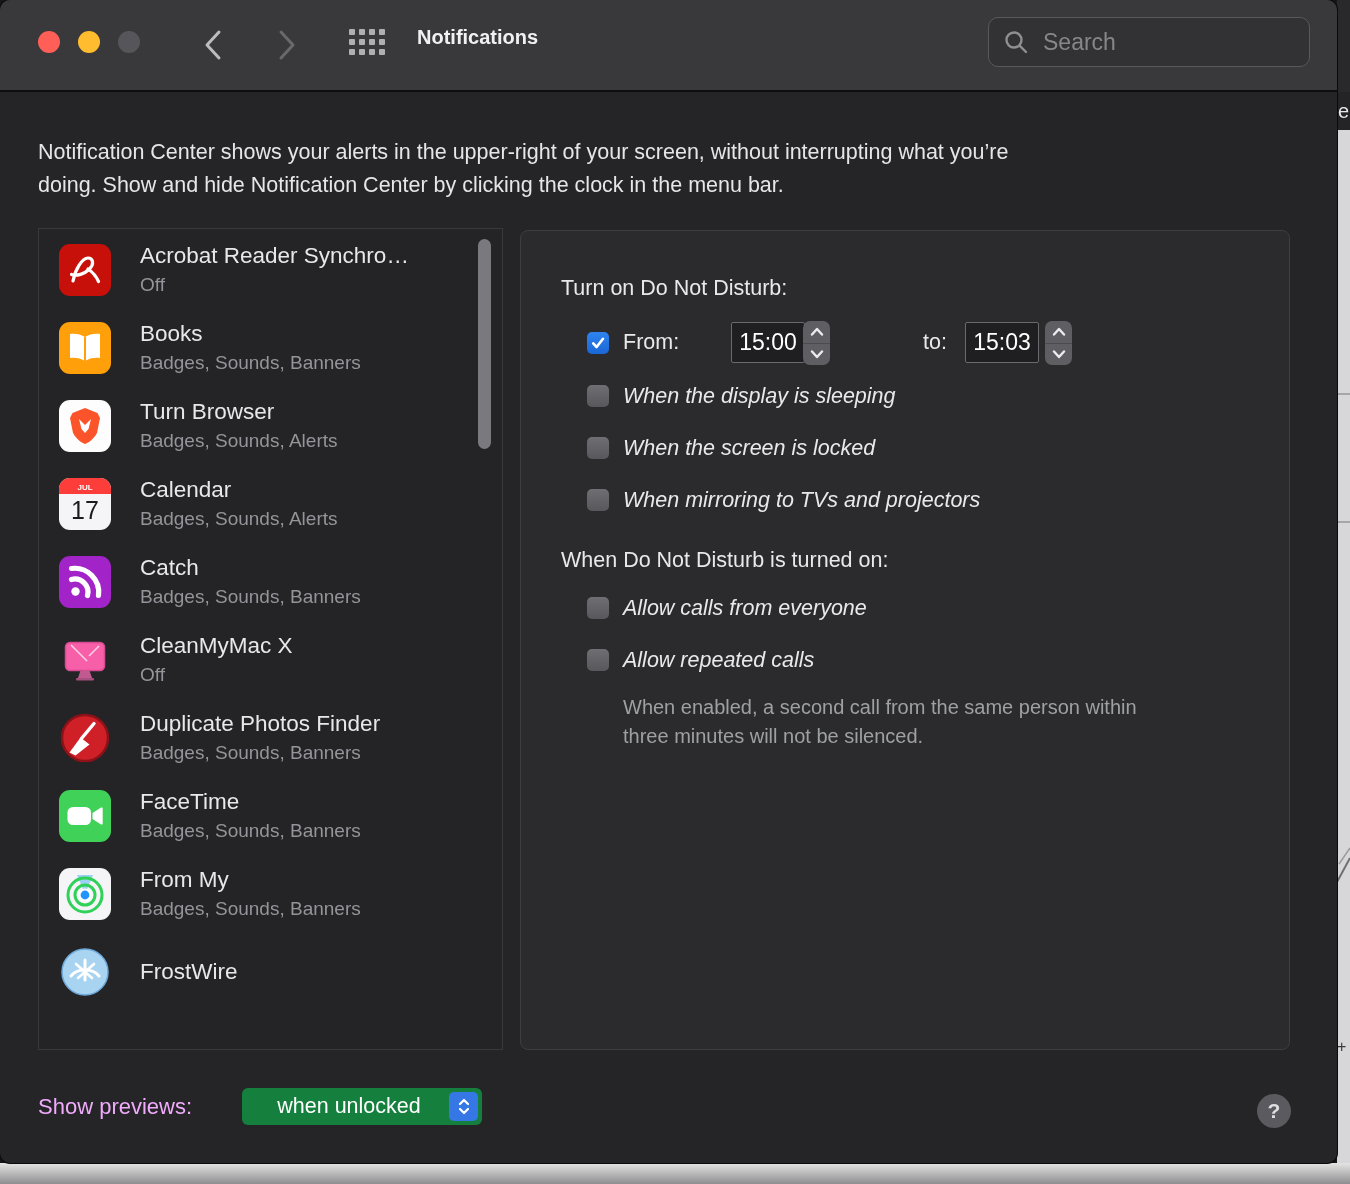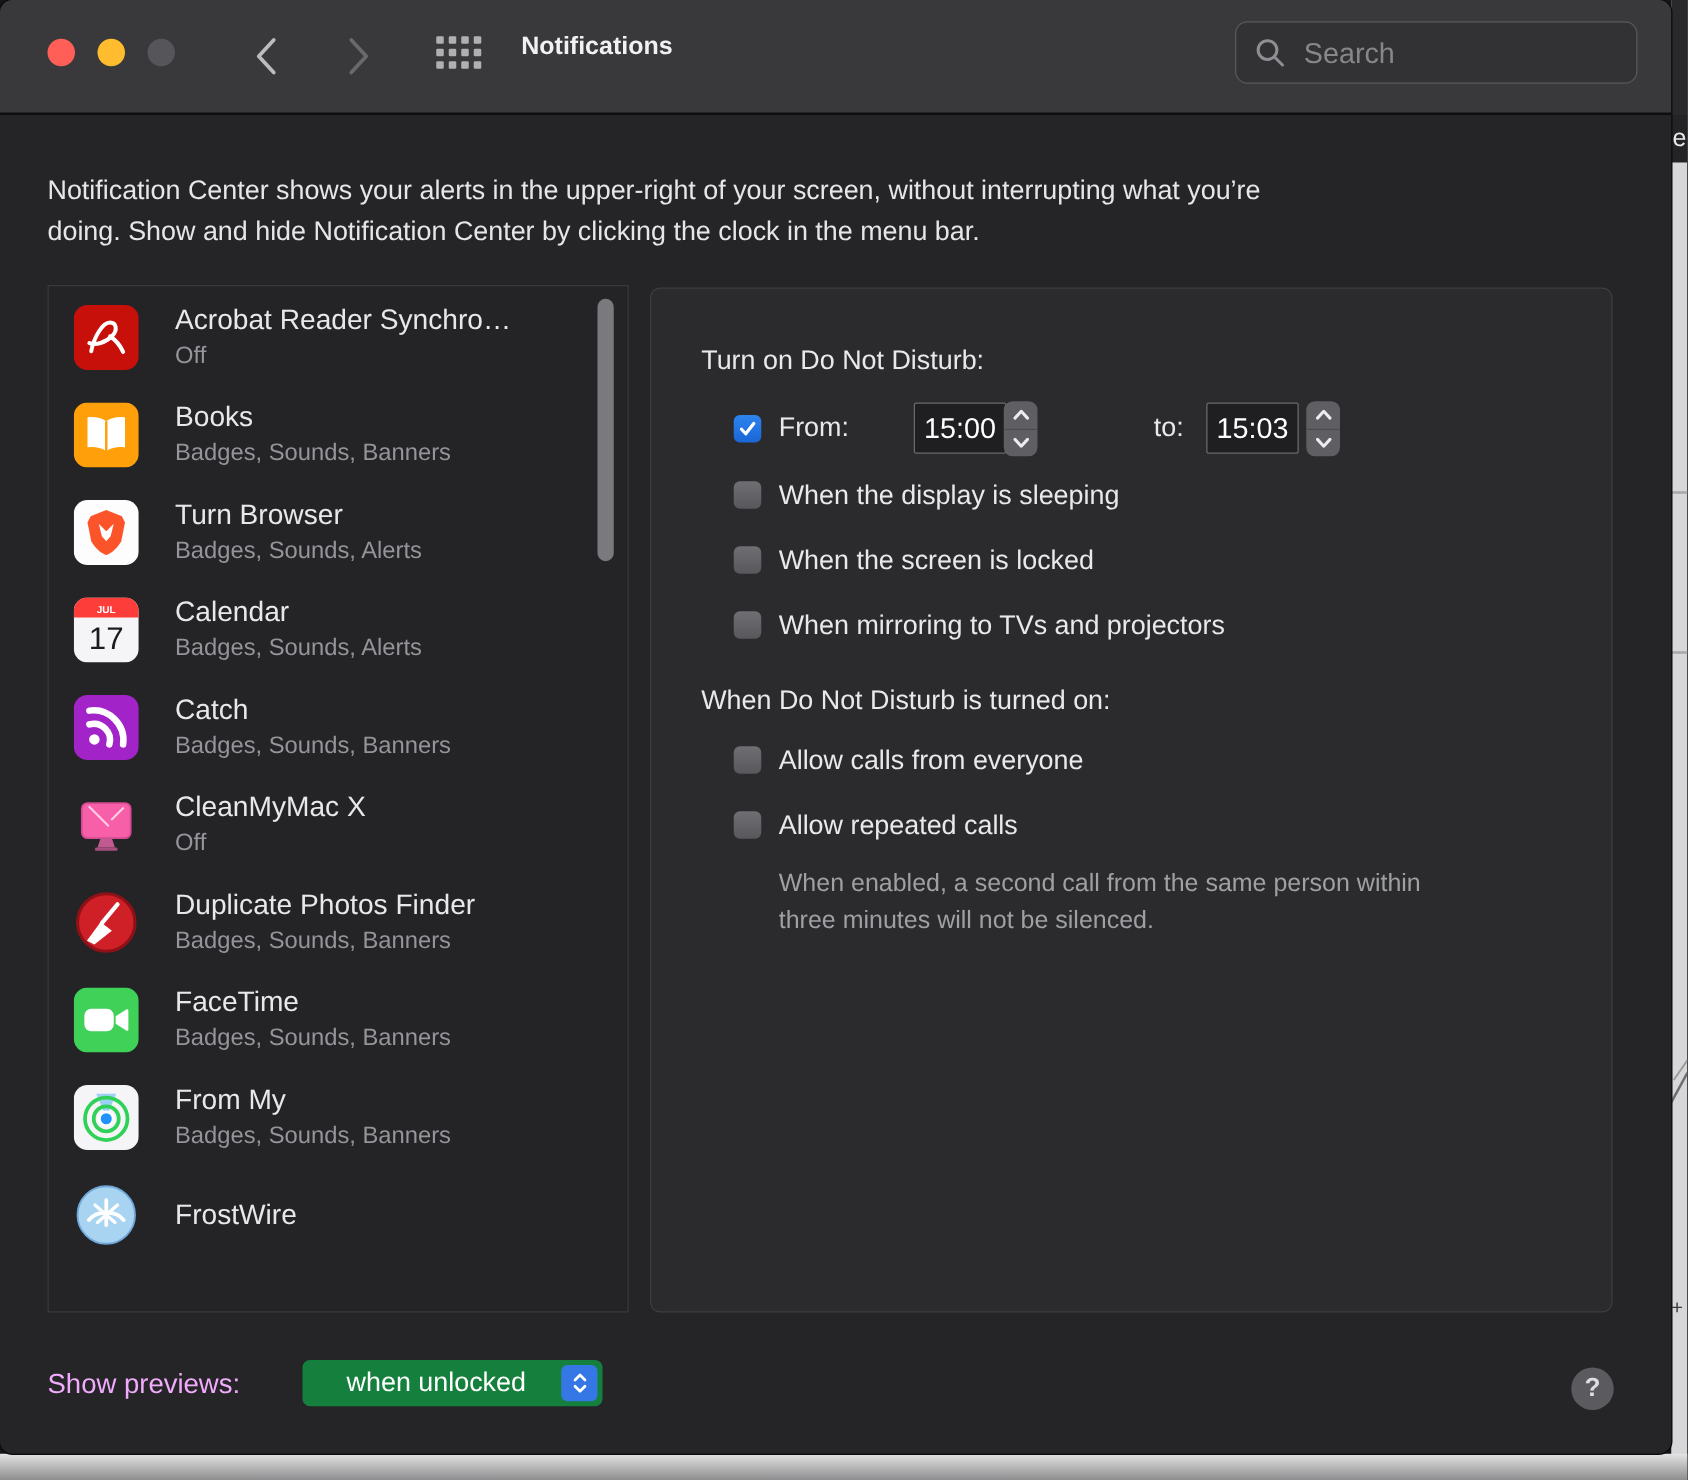--- a/index.html
+++ b/index.html
@@ -80,21 +80,21 @@
   .timefield { width:74px; height:41px; background:#1f1f21; border:1px solid #6a6a6e; border-radius:2px;
     color:#fff; font-size:23px; text-align:center; top:1px; outline:none; font-family:"Liberation Sans",sans-serif; }
   .tf1 { left:124px;margin-left:20px; } .tf2 { left:378px; }
   .stepper { width:27px; height:44px; background:#5f5f63; border-radius:7px; top:0;
     display:flex; flex-direction:column; overflow:hidden; }
   .st1 { left:216px; } .st2 { left:458px; }
   .stepper .half { flex:1; display:flex; align-items:center; justify-content:center; }
   .stepper .half + .half { border-top:1px solid #4c4c50; }
   .optlist { position:absolute; left:66px; width:680px; }
   .opts1 { top:139px; } .opts2 { top:351px; }
-  .opt-row { height:52px; display:flex; align-items:center; }
+  .opt-row { height:52px; display:flex; align-items:center;font-style:italic; }
   .opt-label { margin-left:14px; color:#e9e9eb; font-size:21.5px; white-space:nowrap; }
   .footnote { position:absolute; left:102px; top:462px; width:640px; color:#9fa0a4;
     font-size:20px; line-height:29px; }
 
   
   .footer-label { position:absolute; left:38px; top:1094px; color:#f0abfc; font-size:22px; }
   .dropdown { position:absolute; left:242px; top:1088px; width:240px; height:37px; background:#15803d;
     border-radius:6px; display:flex; align-items:center; }
   .dropdown .dd-text { flex:1; text-align:center; color:#fff; font-size:21.5px; padding-right:26px; }
   .dd-cap { position:absolute; right:4px; top:4px; width:29px; height:29px; background:#3578e5;

